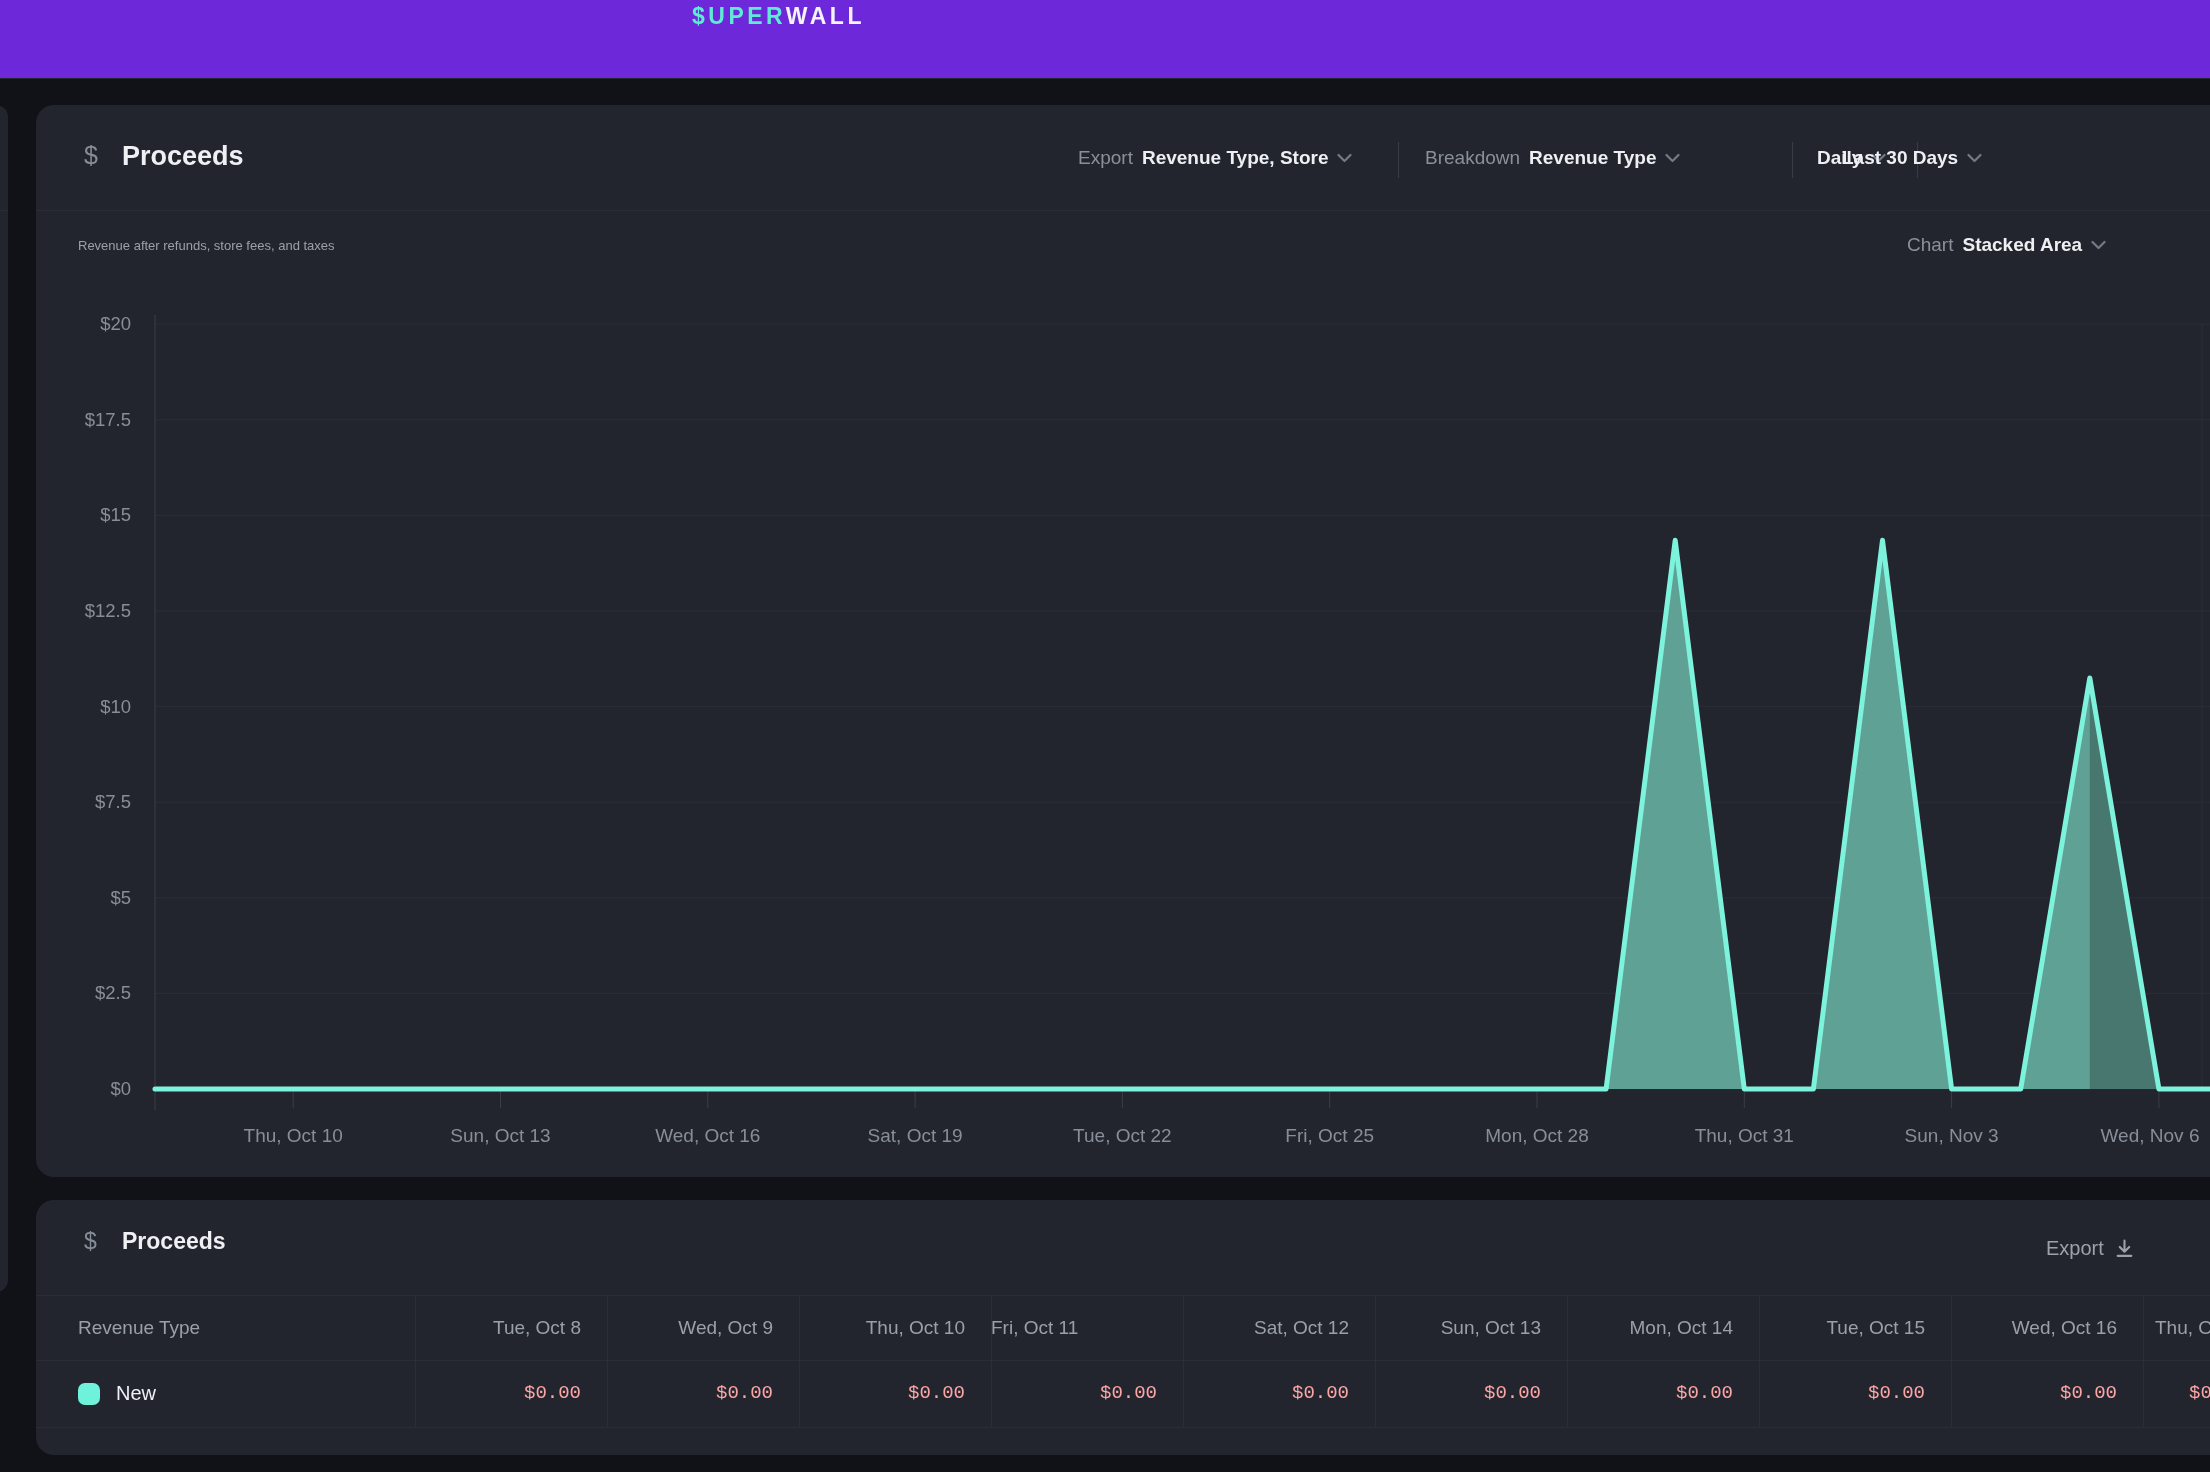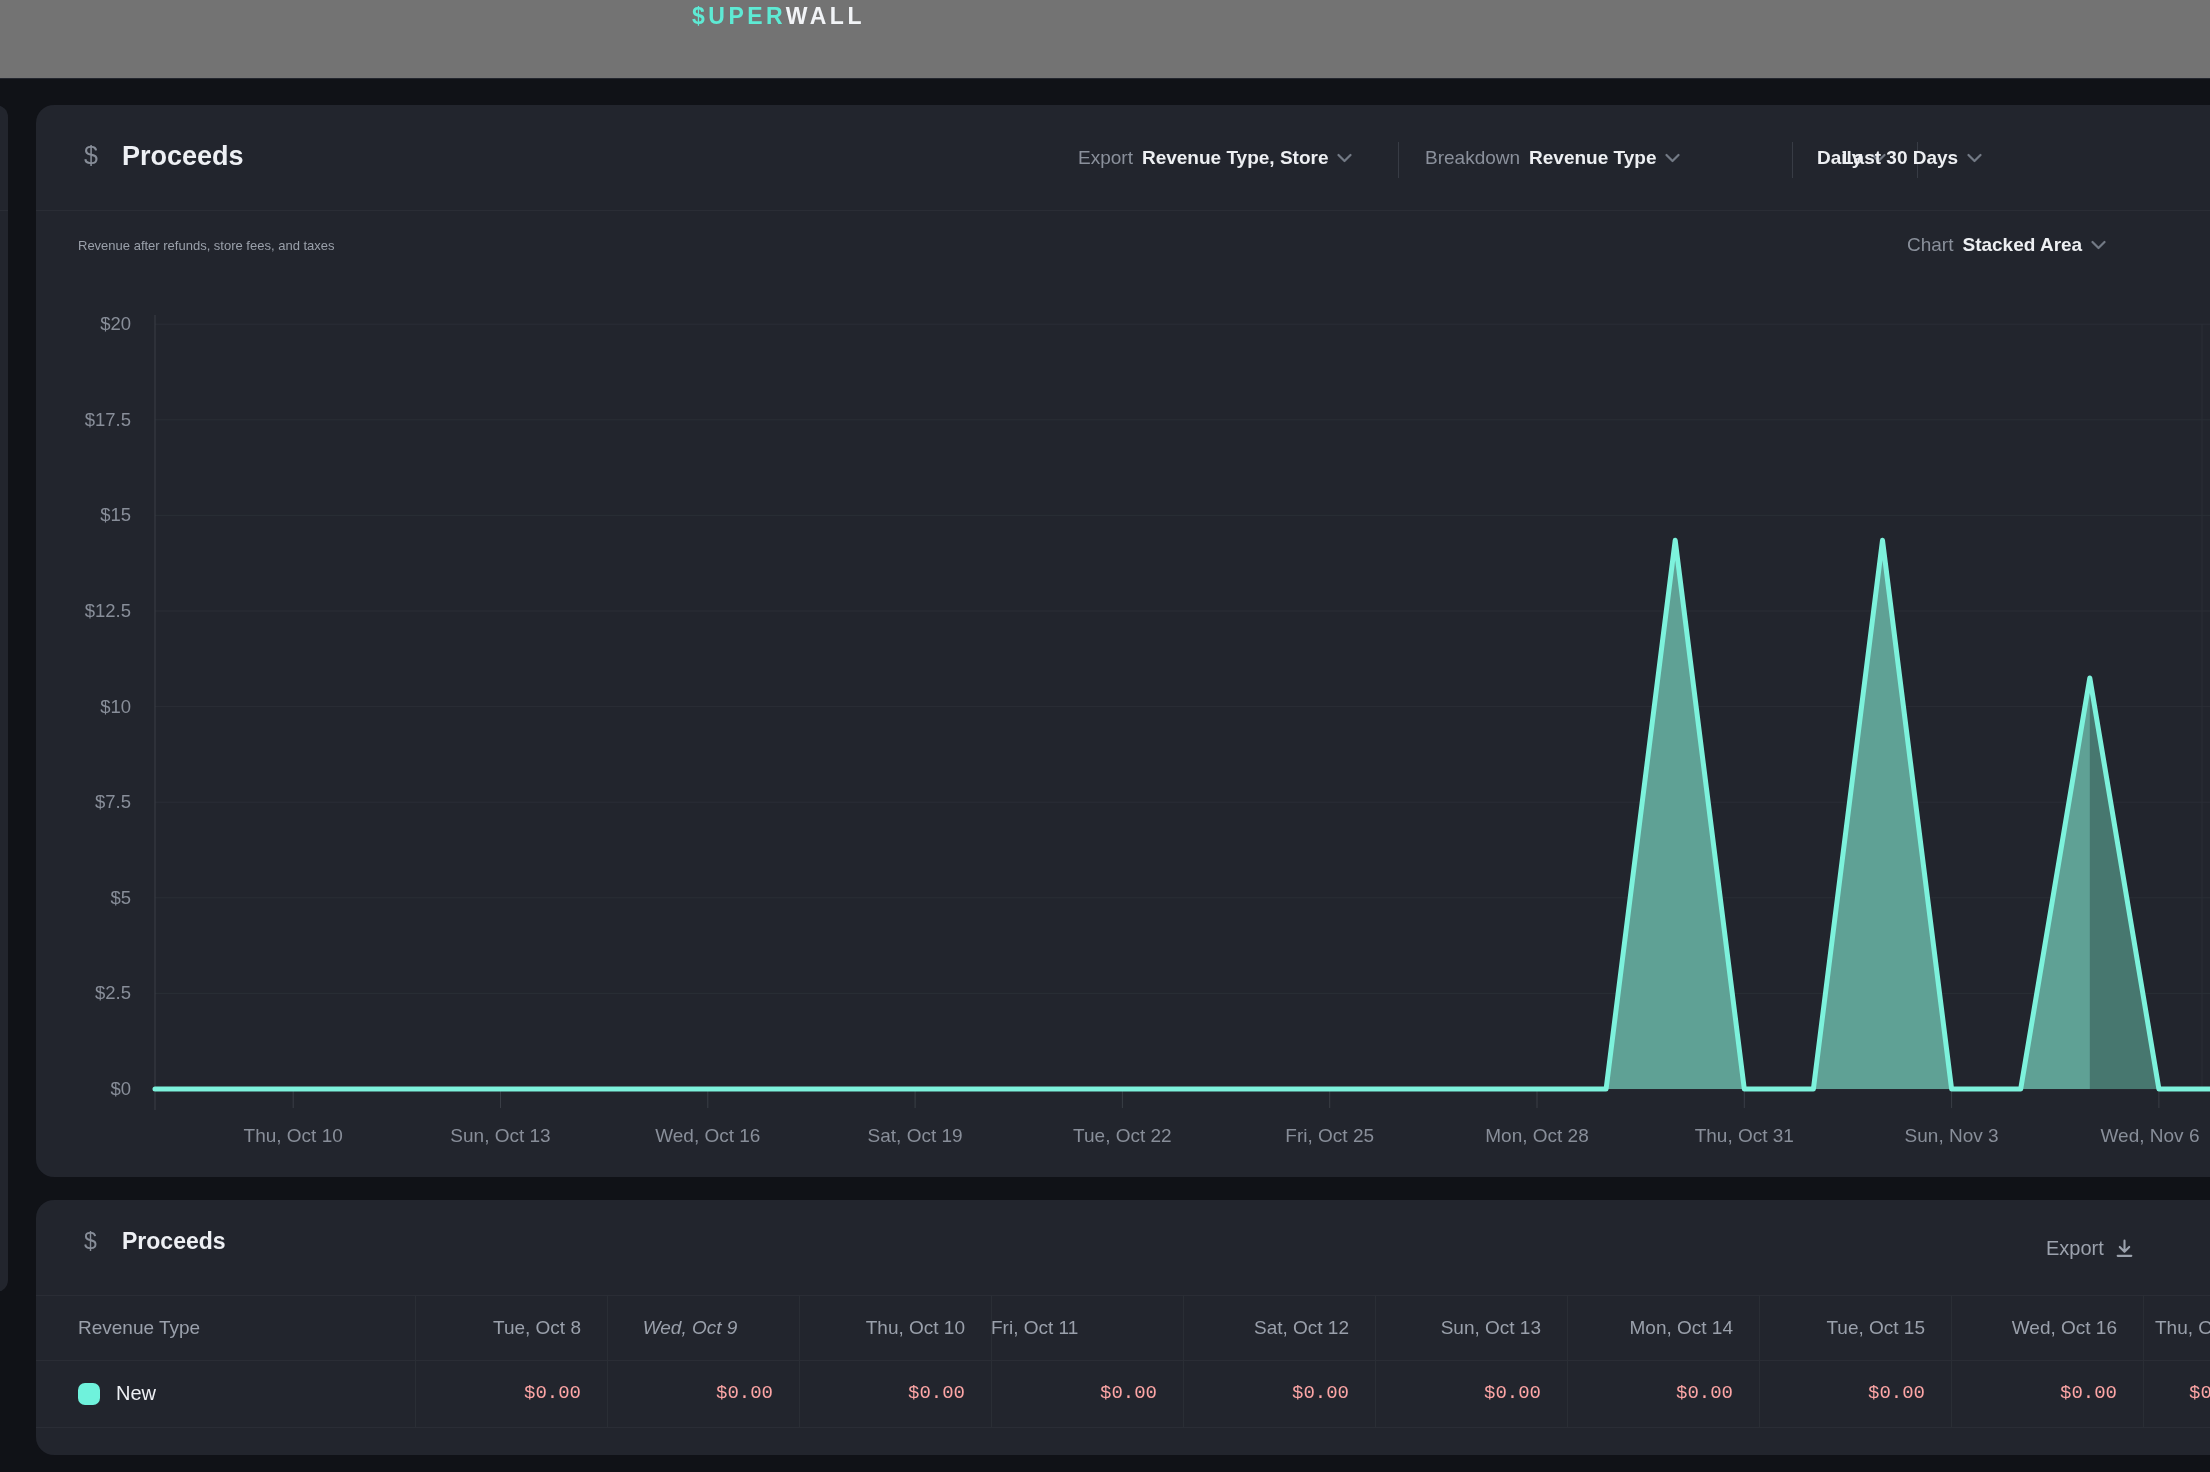--- a/index.html
+++ b/index.html
@@ -1,18 +1,18 @@
 <!DOCTYPE html>
 <html><head>
 <meta charset="utf-8">
 <style>
   html,body{margin:0;padding:0;background:#101217;}
   body{width:2210px;height:1472px;overflow:hidden;position:relative;
        font-family:"Liberation Sans",sans-serif;-webkit-font-smoothing:antialiased;}
-  .topbar{position:absolute;left:0;top:0;width:2210px;height:78px;background:#737373;
+  .topbar{position:absolute;left:0;top:0;width:2210px;height:78px;background:#6d28d9;
           border-bottom:1px solid #23262e;}
   .logo{position:absolute;left:692px;top:3px;font-size:23px;font-weight:800;letter-spacing:3.5px;}
   .logo .t{color:#5eead4;} .logo .w{color:#f2f4f7;}
   .card{position:absolute;background:#22252d;border-radius:18px;}
   .sliver{left:-16px;top:105px;width:24px;height:1187px;}
   .chartcard{left:36px;top:105px;width:2194px;height:1072px;border-top-right-radius:0;border-bottom-right-radius:0;}
   .tablecard{left:36px;top:1200px;width:2194px;height:255px;border-top-right-radius:0;border-bottom-right-radius:0;}
   .hdiv{position:absolute;left:0;width:100%;height:1px;background:#2a2d35;}
   .dollar{color:#878d98;font-size:25px;font-weight:500;}
   .cardtitle{color:#eef0f4;font-weight:700;}
@@ -145,21 +145,21 @@
     <span>Export</span>
     <svg width="21" height="21" viewBox="0 0 20 20">
       <path d="M10 2.5v10M5.5 8.5L10 13l4.5-4.5M3.5 17h13" fill="none" stroke="#9ca2ad" stroke-width="2" stroke-linecap="round" stroke-linejoin="round"></path>
     </svg>
   </div>
 
   <div class="hdiv" style="top:95px"></div>
   <span class="colhead" style="left:42px">Revenue Type</span>
   <div id="colheads">
       <div class="colhead cell" style="left: 379px; width: 192px; top: 95px; line-height: 65px; text-align: right; padding-right: 26px; box-sizing: border-box;">Tue, Oct 8</div>
-      <div class="colhead cell" style="left: 571px; width: 192px; top: 95px; line-height: 65px; text-align: center; padding-right: 26px; box-sizing: border-box; font-style: italic;">Wed, Oct 9</div>
+      <div class="colhead cell" style="left: 571px; width: 192px; top: 95px; line-height: 65px; text-align: right; padding-right: 26px; box-sizing: border-box;">Wed, Oct 9</div>
       <div class="colhead cell" style="left: 763px; width: 192px; top: 95px; line-height: 65px; text-align: right; padding-right: 26px; box-sizing: border-box;">Thu, Oct 10</div>
       <div class="colhead cell" style="left: 955px; width: 192px; top: 95px; line-height: 65px; padding-right: 26px; box-sizing: border-box;">Fri, Oct 11</div>
       <div class="colhead cell" style="left: 1147px; width: 192px; top: 95px; line-height: 65px; text-align: right; padding-right: 26px; box-sizing: border-box;">Sat, Oct 12</div>
       <div class="colhead cell" style="left: 1339px; width: 192px; top: 95px; line-height: 65px; text-align: right; padding-right: 26px; box-sizing: border-box;">Sun, Oct 13</div>
       <div class="colhead cell" style="left: 1531px; width: 192px; top: 95px; line-height: 65px; text-align: right; padding-right: 26px; box-sizing: border-box;">Mon, Oct 14</div>
       <div class="colhead cell" style="left: 1723px; width: 192px; top: 95px; line-height: 65px; text-align: right; padding-right: 26px; box-sizing: border-box;">Tue, Oct 15</div>
       <div class="colhead cell" style="left: 1915px; width: 192px; top: 95px; line-height: 65px; text-align: right; padding-right: 26px; box-sizing: border-box;">Wed, Oct 16</div>
       <div class="colhead cell" style="left: 2107px; width: 192px; top: 95px; line-height: 65px; text-align: left; padding-left: 12px;">Thu, Oct 17</div>
     </div>
   <div class="hdiv" style="top:160px"></div>

